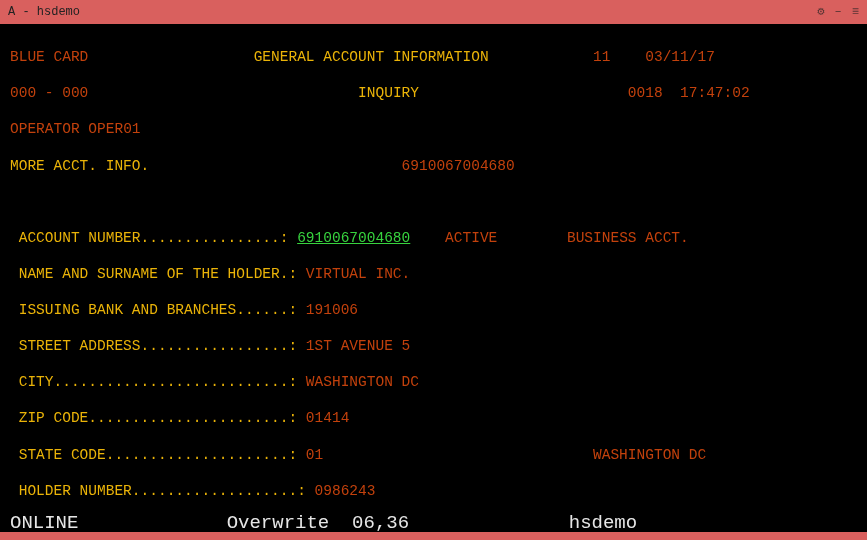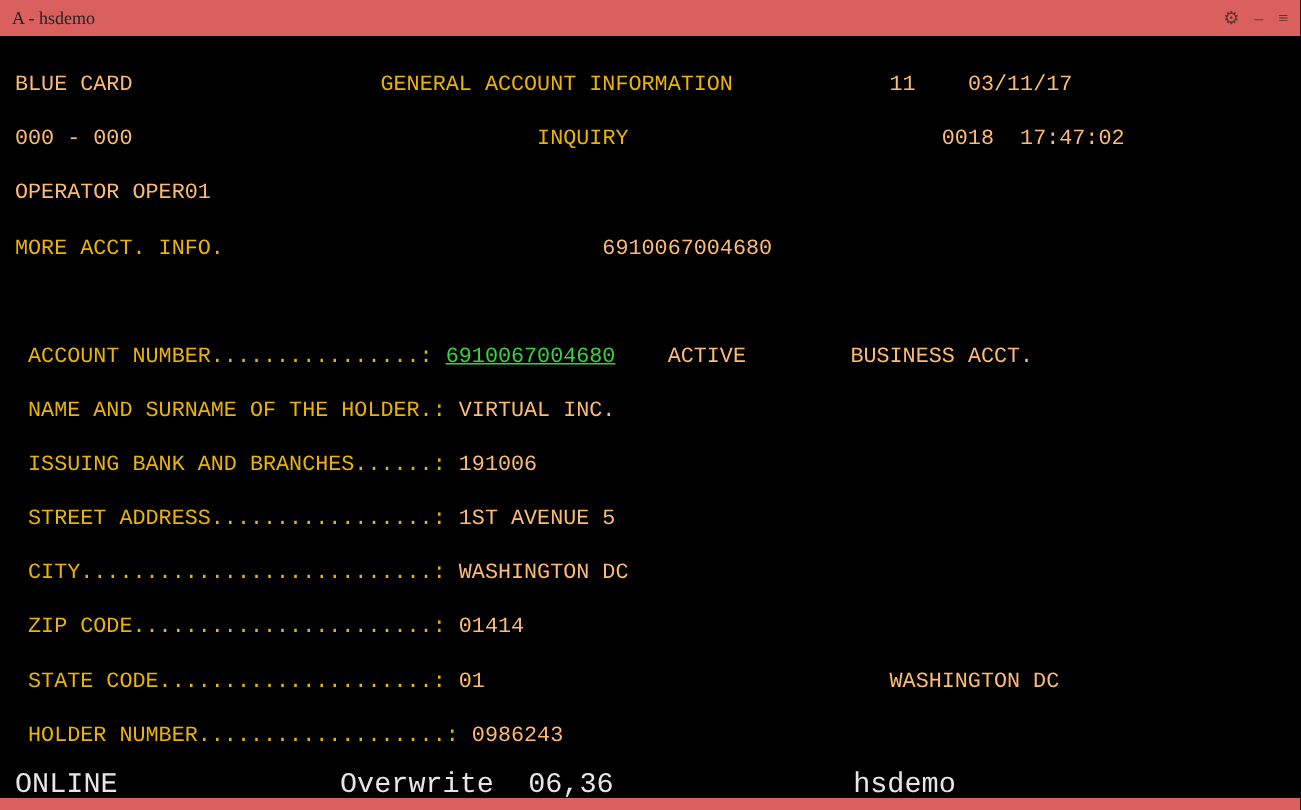--- a/index.html
+++ b/index.html
@@ -18,34 +18,33 @@
     flex-direction: column;
   }
   .titlebar {
     height: 24px;
     background: #d9605e;
     display: flex;
     align-items: center;
     padding: 0 8px;
     color: #222;
     font-size: 12px;
-    font-family: Liberation Serif, serif;
   }
   .titlebar .title-text { flex: 1; }
   .titlebar .icons { display: flex; gap: 10px; }
   .titlebar .icon { color: #222; opacity: .7; }
   .term {
     flex: 1;
     background: #000;
     padding: 6px 10px 0 10px;
     white-space: pre;
     overflow: hidden;
   }
   .row { height: 18px; }
-  .white { color: #fdba74; }
+  .white { color: #c2410c; }
   .blue  { color: #eab308; }
   .green { color: #37d33e; }
   .ul    { text-decoration: underline; }
   .status {
     height: 22px;
     background: #000;
     color: #e6e6e6;
     padding: 2px 10px 0 10px;
     white-space: pre;
     font-size: 19px;

